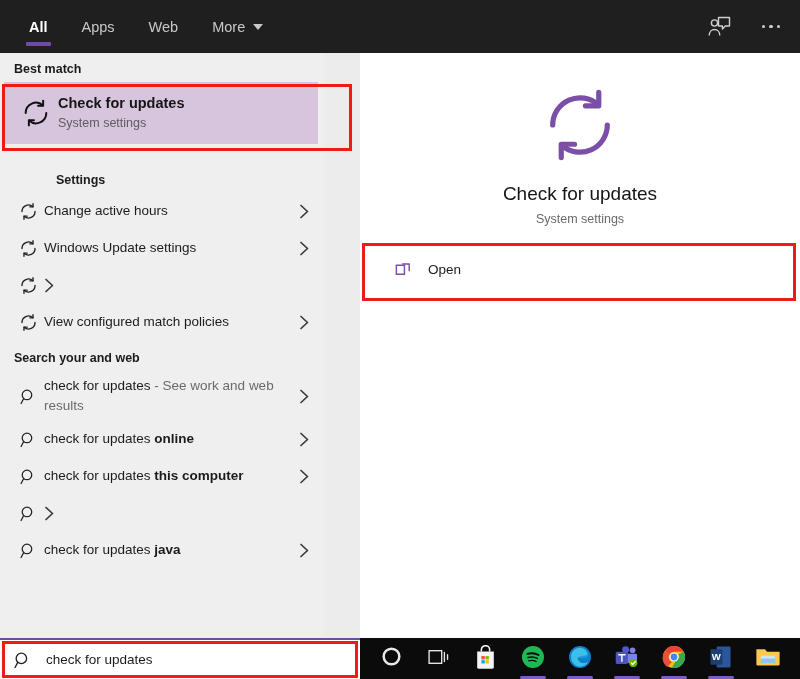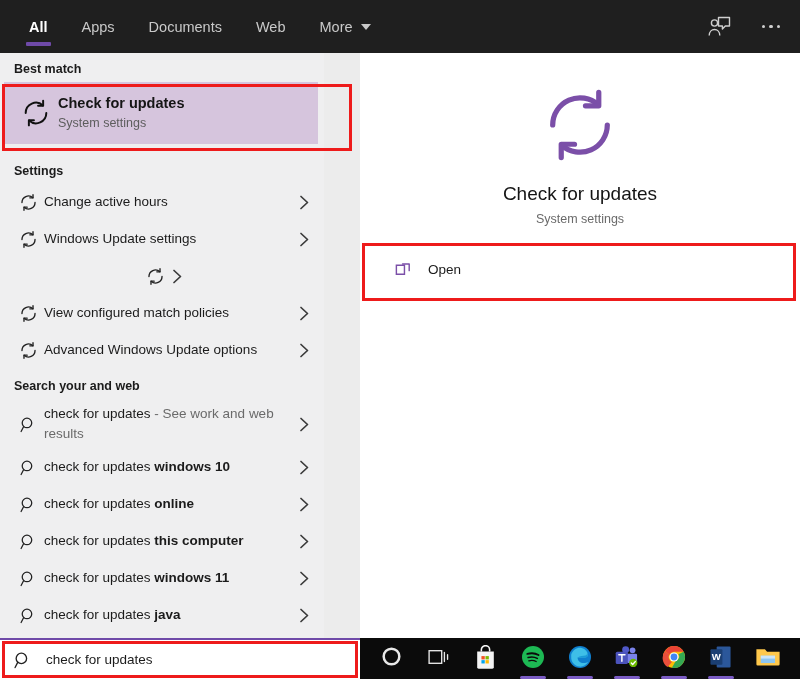--- a/index.html
+++ b/index.html
@@ -97,21 +97,20 @@
   .bm-text { display: flex; flex-direction: column; justify-content: center; }
   .bm-title { font-size: 14.5px; font-weight: bold; color: #151515; line-height: 1.35; }
   .bm-sub { font-size: 12.5px; color: #5d5d5d; line-height: 1.45; }
 
   
   .row {
     display: flex; align-items: center;
     height: 37px;
     padding-left: 12px; padding-right: 14px;
     cursor: default;
-    justify-content: center;
   }
   .row.tall { height: 50px; align-items: center; }
   .row-icon { width: 32px; display: flex; align-items: center; justify-content: center; flex: 0 0 32px; }
   .row-label {
     flex: 1 1 auto;
     font-size: 13.5px;
     color: #1b1b1b;
     line-height: 1.5;
     padding-right: 8px;
   }
@@ -195,23 +194,20 @@
 
   <div class="topbar">
     <div class="tabs">
       <div class="tab active">
         <span>All</span>
       </div>
       <div class="tab">
         <span>Apps</span>
       </div>
       <div class="tab">
-        <span>Documents</span>
-      </div>
-      <div class="tab">
         <span>Web</span>
       </div>
       <div class="tab">
         <span>More</span>
         <span class="caret"></span>
       </div>
     </div>
     <div class="topright">
       <div class="tr-icon">
         <svg width="24" height="22" viewBox="0 0 24 22">
@@ -242,21 +238,21 @@
           <path d="M23.6 2.8v5.4h-5.4" fill="none" stroke="#111" stroke-width="2.1" stroke-linecap="round" stroke-linejoin="round"></path>
           <path d="M8.4 29.2v-5.4h5.4" fill="none" stroke="#111" stroke-width="2.1" stroke-linecap="round" stroke-linejoin="round"></path>
         </svg>
       </div>
       <div class="bm-text">
         <div class="bm-title">Check for updates</div>
         <div class="bm-sub">System settings</div>
       </div>
     </div>
 
-    <div class="section-head" style="padding-top:20px;">Settings</div>
+    <div class="section-head" style="padding-top:29px;margin-left:42px;">Settings</div>
 
     <div>
       <div class="row">
         <span class="row-icon">
           <svg width="19" height="19" viewBox="0 0 32 32">
               <path d="M5 16a11 11 0 0 1 18.4-8.1" fill="none" stroke="#222" stroke-width="2.3" stroke-linecap="round"></path>
               <path d="M27 16a11 11 0 0 1-18.4 8.1" fill="none" stroke="#222" stroke-width="2.3" stroke-linecap="round"></path>
               <path d="M23.6 2.8v5.4h-5.4" fill="none" stroke="#222" stroke-width="2.3" stroke-linecap="round" stroke-linejoin="round"></path>
               <path d="M8.4 29.2v-5.4h5.4" fill="none" stroke="#222" stroke-width="2.3" stroke-linecap="round" stroke-linejoin="round"></path>
             </svg>
@@ -308,36 +304,20 @@
               <path d="M8.4 29.2v-5.4h5.4" fill="none" stroke="#222" stroke-width="2.3" stroke-linecap="round" stroke-linejoin="round"></path>
             </svg>
         </span>
         <span class="row-label">View configured match policies</span>
         <span class="chev">
           <svg width="11" height="15" viewBox="0 0 11 15">
               <path d="M2 1.5L8.5 7.5L2 13.5" fill="none" stroke="#3a3a3a" stroke-width="1.7" stroke-linecap="round" stroke-linejoin="round"></path>
             </svg>
         </span>
       </div>
-      <div class="row">
-        <span class="row-icon">
-          <svg width="19" height="19" viewBox="0 0 32 32">
-              <path d="M5 16a11 11 0 0 1 18.4-8.1" fill="none" stroke="#222" stroke-width="2.3" stroke-linecap="round"></path>
-              <path d="M27 16a11 11 0 0 1-18.4 8.1" fill="none" stroke="#222" stroke-width="2.3" stroke-linecap="round"></path>
-              <path d="M23.6 2.8v5.4h-5.4" fill="none" stroke="#222" stroke-width="2.3" stroke-linecap="round" stroke-linejoin="round"></path>
-              <path d="M8.4 29.2v-5.4h5.4" fill="none" stroke="#222" stroke-width="2.3" stroke-linecap="round" stroke-linejoin="round"></path>
-            </svg>
-        </span>
-        <span class="row-label">Advanced Windows Update options</span>
-        <span class="chev">
-          <svg width="11" height="15" viewBox="0 0 11 15">
-              <path d="M2 1.5L8.5 7.5L2 13.5" fill="none" stroke="#3a3a3a" stroke-width="1.7" stroke-linecap="round" stroke-linejoin="round"></path>
-            </svg>
-        </span>
-      </div>
     </div>
 
     <div class="section-head" style="padding-top:10px;">Search your and web</div>
 
     <div>
       <div class="row tall">
         <span class="row-icon">
           <svg width="17" height="17" viewBox="0 0 20 20">
               <circle cx="8.2" cy="8.2" r="5.6" fill="none" stroke="#222" stroke-width="1.5"></circle>
               <path d="M4.2 12.6L1.3 18.2" fill="none" stroke="#222" stroke-width="1.5" stroke-linecap="round"></path>
@@ -350,63 +330,48 @@
             </svg>
         </span>
       </div>
       <div class="row">
         <span class="row-icon">
           <svg width="17" height="17" viewBox="0 0 20 20">
               <circle cx="8.2" cy="8.2" r="5.6" fill="none" stroke="#222" stroke-width="1.5"></circle>
               <path d="M4.2 12.6L1.3 18.2" fill="none" stroke="#222" stroke-width="1.5" stroke-linecap="round"></path>
             </svg>
         </span>
-        <span class="row-label"><span>check for updates </span><span class="bold">windows 10</span></span>
+        <span class="row-label"><span>check for updates </span><span class="bold">online</span></span>
         <span class="chev">
           <svg width="11" height="15" viewBox="0 0 11 15">
               <path d="M2 1.5L8.5 7.5L2 13.5" fill="none" stroke="#3a3a3a" stroke-width="1.7" stroke-linecap="round" stroke-linejoin="round"></path>
             </svg>
         </span>
       </div>
       <div class="row">
         <span class="row-icon">
           <svg width="17" height="17" viewBox="0 0 20 20">
               <circle cx="8.2" cy="8.2" r="5.6" fill="none" stroke="#222" stroke-width="1.5"></circle>
               <path d="M4.2 12.6L1.3 18.2" fill="none" stroke="#222" stroke-width="1.5" stroke-linecap="round"></path>
             </svg>
         </span>
-        <span class="row-label"><span>check for updates </span><span class="bold">online</span></span>
+        <span class="row-label"><span>check for updates </span><span class="bold">this computer</span></span>
         <span class="chev">
           <svg width="11" height="15" viewBox="0 0 11 15">
               <path d="M2 1.5L8.5 7.5L2 13.5" fill="none" stroke="#3a3a3a" stroke-width="1.7" stroke-linecap="round" stroke-linejoin="round"></path>
             </svg>
         </span>
       </div>
       <div class="row">
         <span class="row-icon">
           <svg width="17" height="17" viewBox="0 0 20 20">
               <circle cx="8.2" cy="8.2" r="5.6" fill="none" stroke="#222" stroke-width="1.5"></circle>
               <path d="M4.2 12.6L1.3 18.2" fill="none" stroke="#222" stroke-width="1.5" stroke-linecap="round"></path>
             </svg>
         </span>
-        <span class="row-label"><span>check for updates </span><span class="bold">this computer</span></span>
-        <span class="chev">
-          <svg width="11" height="15" viewBox="0 0 11 15">
-              <path d="M2 1.5L8.5 7.5L2 13.5" fill="none" stroke="#3a3a3a" stroke-width="1.7" stroke-linecap="round" stroke-linejoin="round"></path>
-            </svg>
-        </span>
-      </div>
-      <div class="row">
-        <span class="row-icon">
-          <svg width="17" height="17" viewBox="0 0 20 20">
-              <circle cx="8.2" cy="8.2" r="5.6" fill="none" stroke="#222" stroke-width="1.5"></circle>
-              <path d="M4.2 12.6L1.3 18.2" fill="none" stroke="#222" stroke-width="1.5" stroke-linecap="round"></path>
-            </svg>
-        </span>
-        <span class="row-label"><span>check for updates </span><span class="bold">windows 11</span></span>
         <span class="chev">
           <svg width="11" height="15" viewBox="0 0 11 15">
               <path d="M2 1.5L8.5 7.5L2 13.5" fill="none" stroke="#3a3a3a" stroke-width="1.7" stroke-linecap="round" stroke-linejoin="round"></path>
             </svg>
         </span>
       </div>
       <div class="row">
         <span class="row-icon">
           <svg width="17" height="17" viewBox="0 0 20 20">
               <circle cx="8.2" cy="8.2" r="5.6" fill="none" stroke="#222" stroke-width="1.5"></circle>

